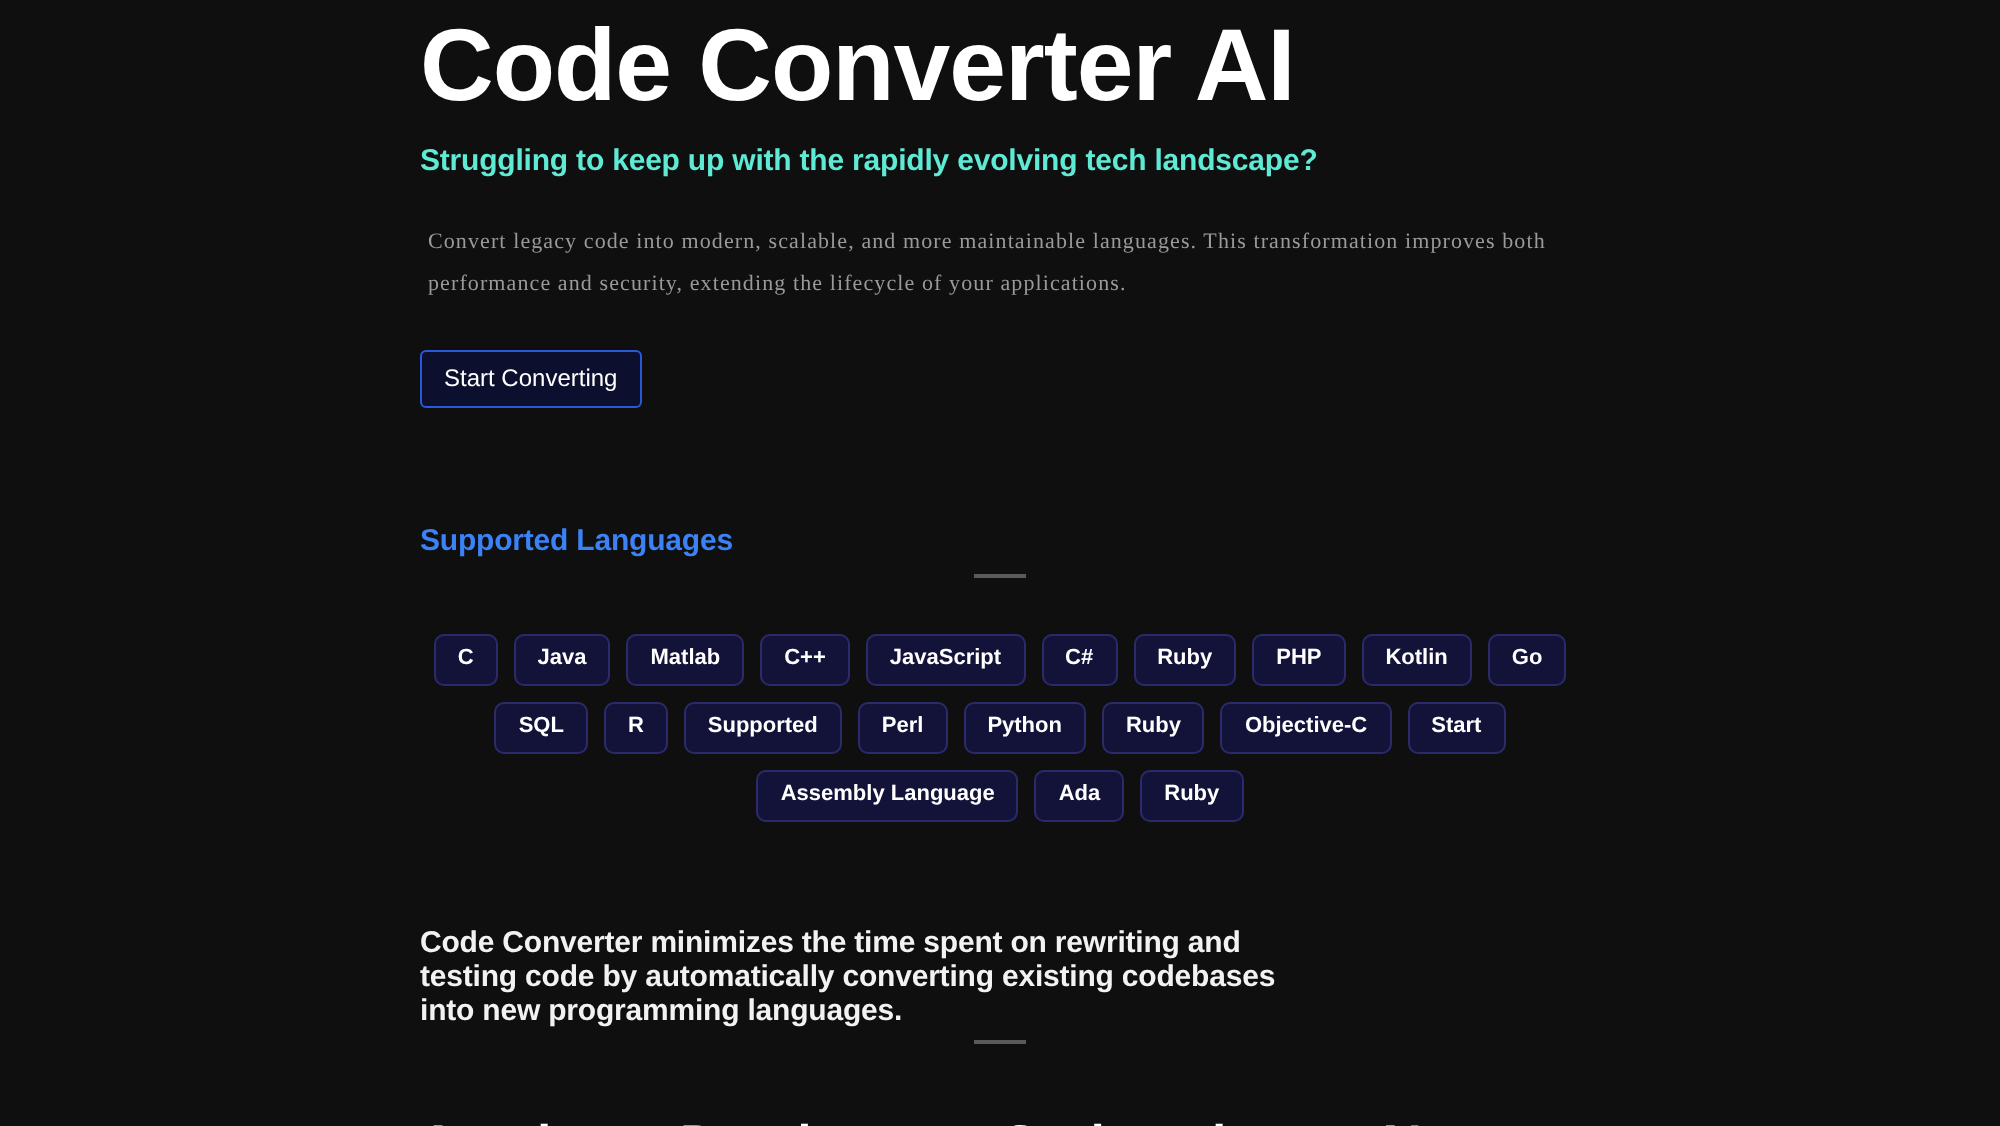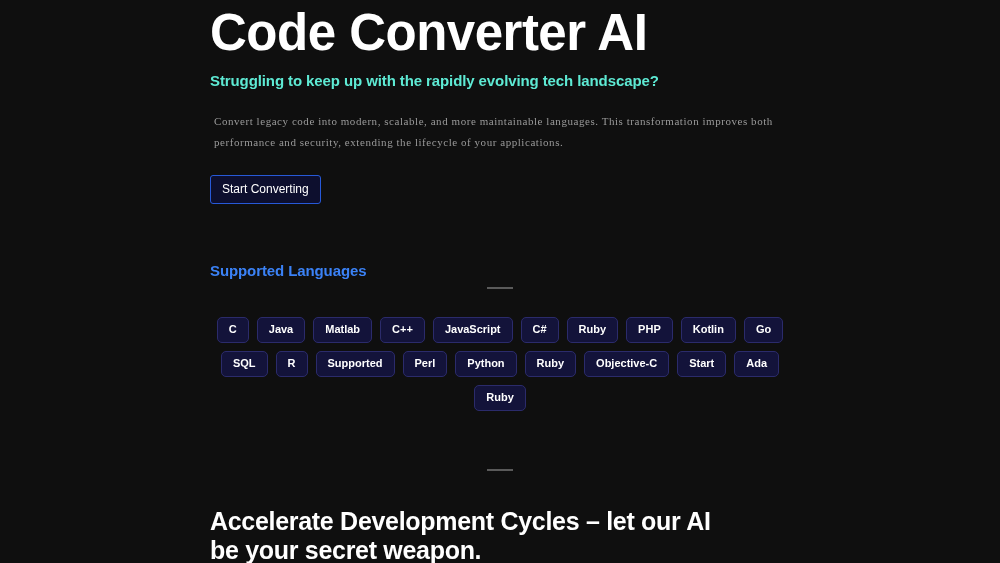--- a/index.html
+++ b/index.html
@@ -184,25 +184,27 @@
           <span class="chip">Kotlin</span>
           <span class="chip">Go</span>
           <span class="chip">SQL</span>
           <span class="chip">R</span>
           <span class="chip">Supported</span>
           <span class="chip">Perl</span>
           <span class="chip">Python</span>
           <span class="chip">Ruby</span>
           <span class="chip">Objective-C</span>
           <span class="chip">Start</span>
+          <span class="chip">Assembly Language</span>
           <span class="chip">Ada</span>
           <span class="chip">Ruby</span>
         </div>
     </section>
 
     <section class="blurb-section">
+      <p class="blurb-text">Code Converter minimizes the time spent on rewriting and testing code by automatically converting existing codebases into new programming languages.</p>
       <hr class="accent-rule">
 
       <h2 class="headline">Accelerate Development Cycles – let our AI be your secret weapon.</h2>
     </section>
 
   </div>
 </div>
 
 </body></html>

